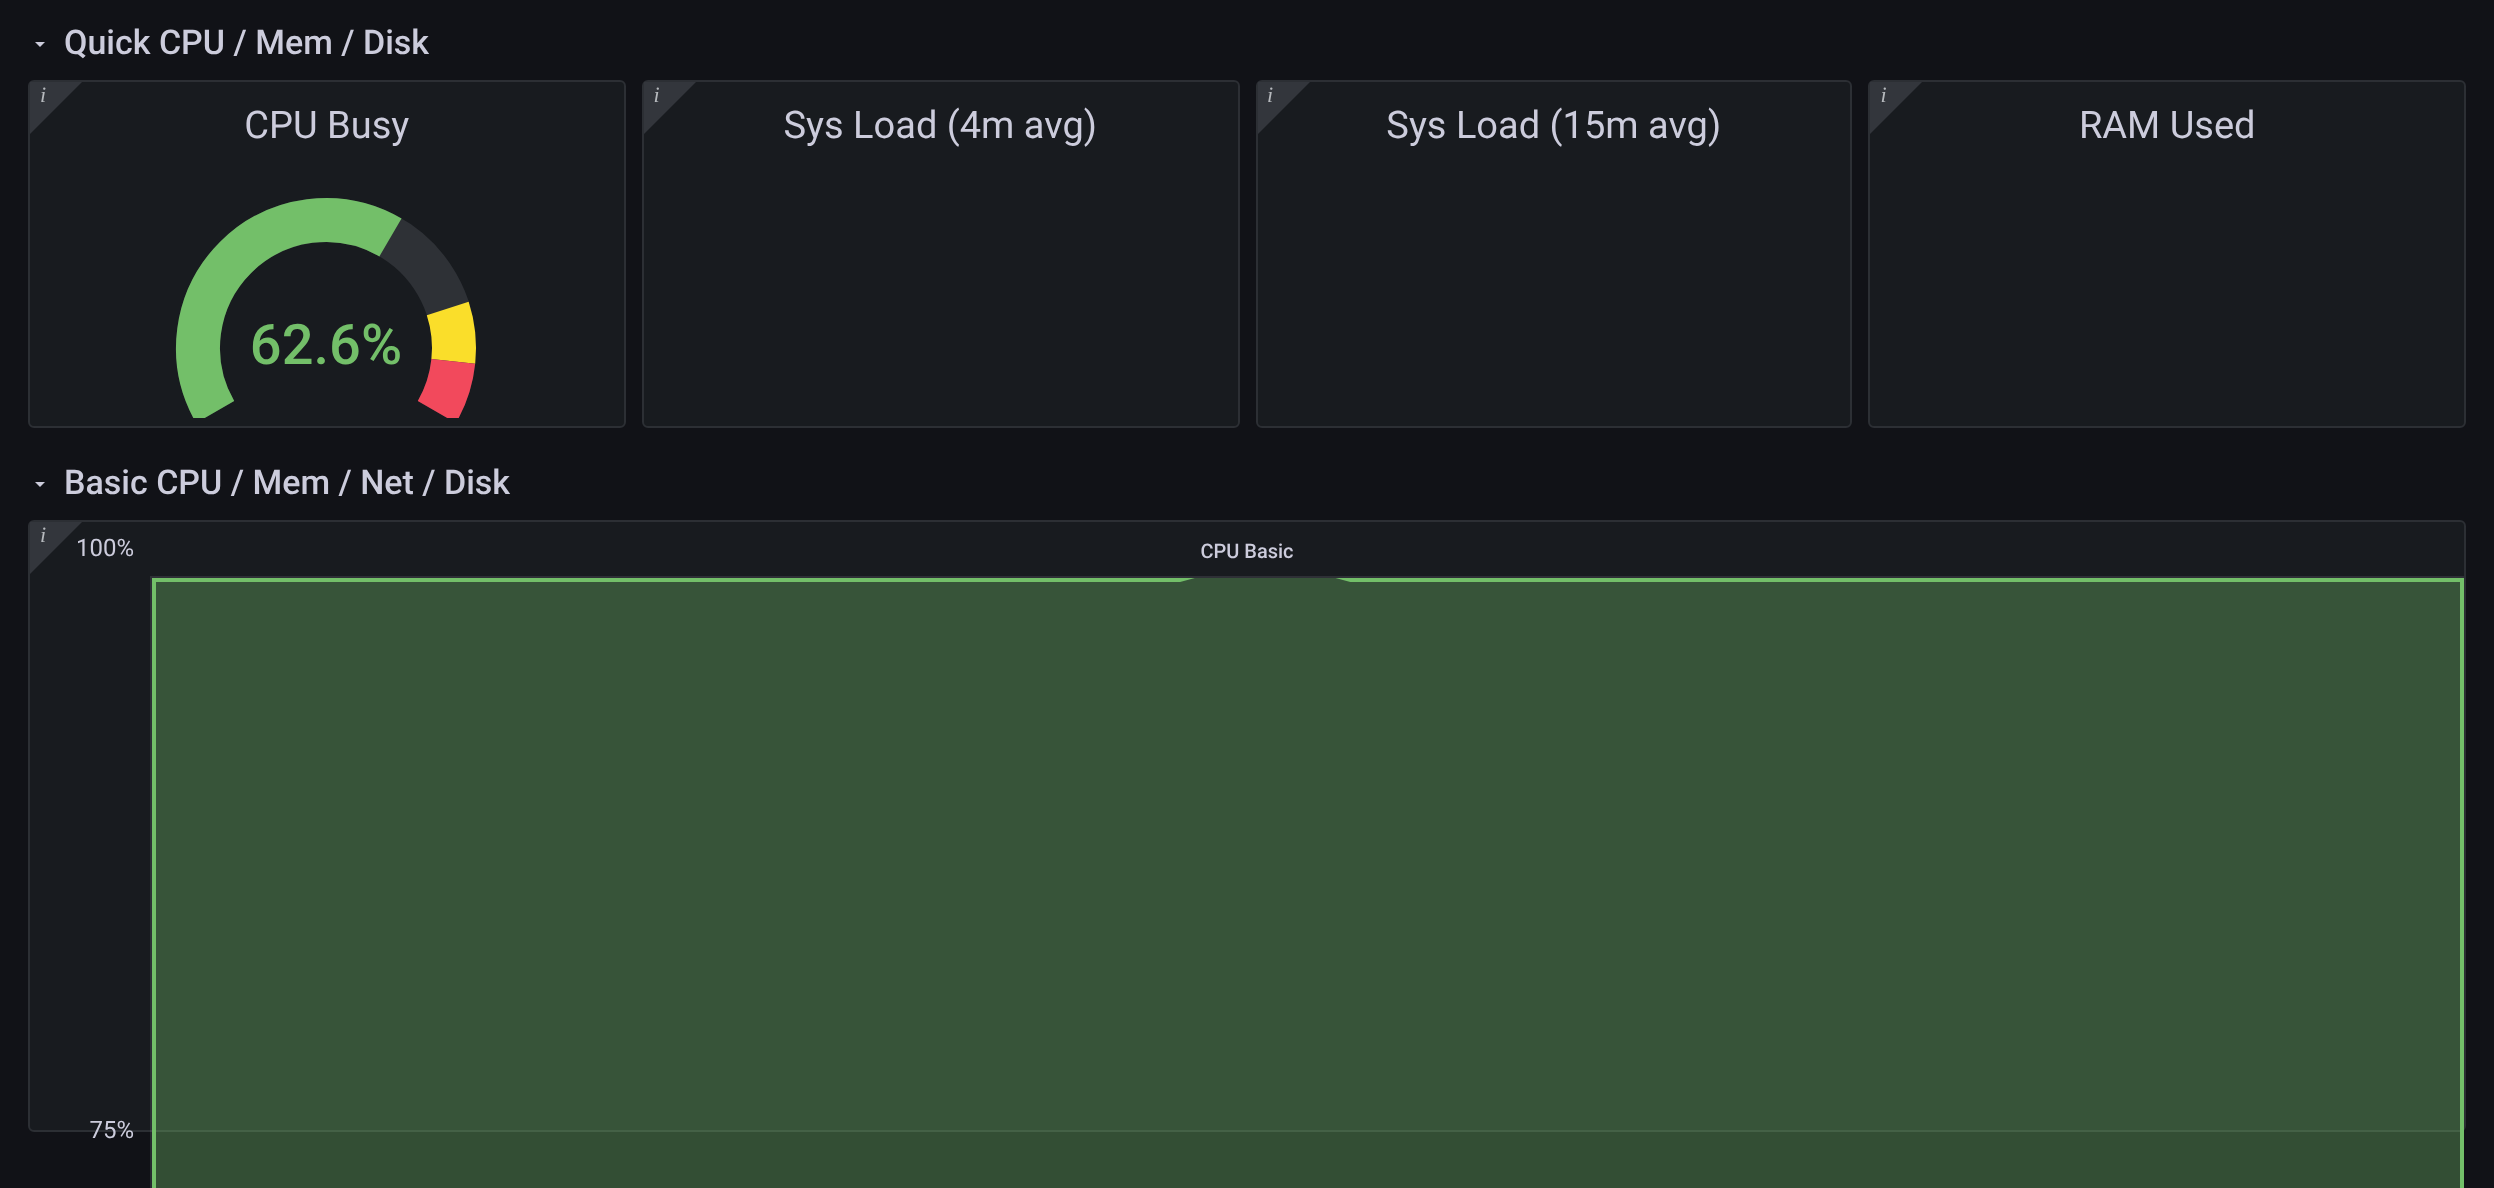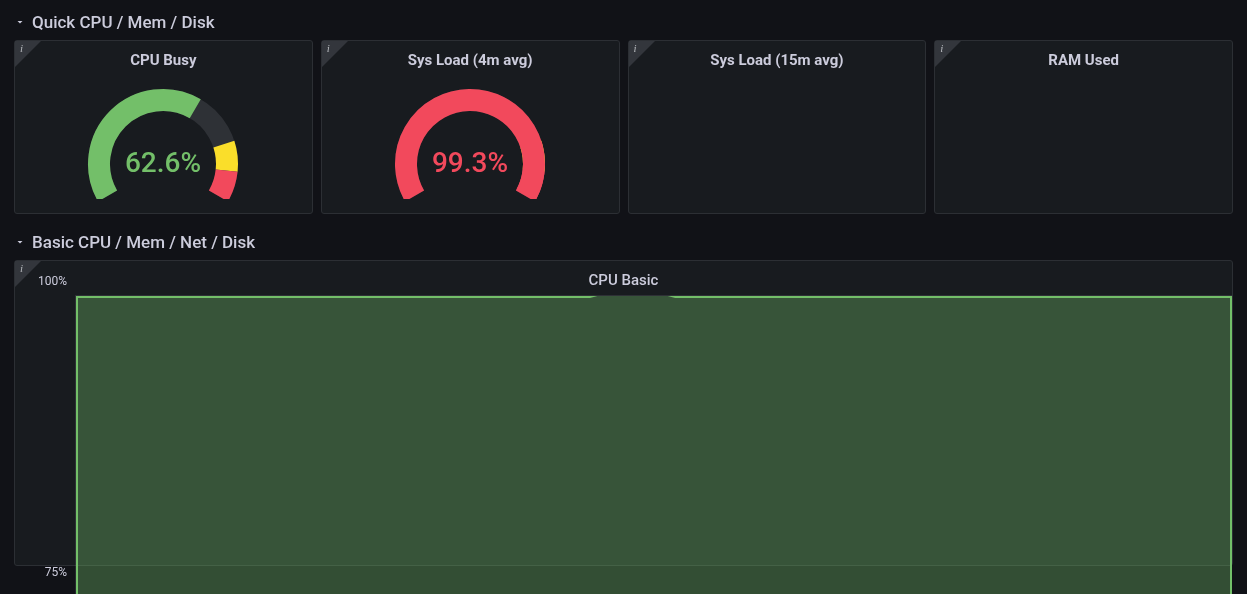--- a/index.html
+++ b/index.html
@@ -56,45 +56,45 @@
     color: #b6b9bd;
     pointer-events: none;
   }
   .gauge-panel {
     height: 174px;
     display: flex;
     flex-direction: column;
     align-items: center;
   }
   .panel-title {
-    font-size: 15px;
-    font-weight: 700;
+    font-size: 19px;
+    font-weight: 400;
     color: #ccccdc;
     margin-top: 10px;
     text-align: center;
   }
   .gauge-wrap {
     flex: 1;
     display: flex;
-    align-items: flex-start;
+    align-items: center;
     justify-content: center;
     width: 100%;
   }
   .gauge-svg { display: block; }
   .gauge-value {
     font-size: 28px;
     font-weight: 500;
   }
   .chart-panel {
     height: 306px;
     display: flex;
     flex-direction: column;
   }
   .chart-title {
-    font-size: 15px;
+    font-size: 10px;
     font-weight: 500;
     color: #ccccdc;
     text-align: center;
     padding: 10px 0 6px 0;
   }
   .chart-body {
     flex: 1;
     position: relative;
     display: flex;
   }
@@ -139,29 +139,20 @@
         <path d="M 163.6494013035695 101.68982164912983 A 64 64 0 0 1 155.42562584220408 127" stroke="#f2495c" stroke-width="22" fill="none"></path>
         <path d="M 44.57437415779593 127 A 64 64 0 0 1 132.23188490468868 39.70890129965854" stroke="#73bf69" stroke-width="22" fill="none"></path>
         <text x="100" y="103" text-anchor="middle" class="gauge-value" fill="#73bf69">62.6%</text>
       </svg>
     </div>
     </div>
     <div class="panel gauge-panel">
     <div class="info-corner"></div>
     <span class="info-i">i</span>
     <div class="panel-title">Sys Load (4m avg)</div>
-    <div class="gauge-wrap">
-      <svg class="gauge-svg" width="200" height="130">
-        <path d="M 44.57437415779593 127 A 64 64 0 1 1 155.42562584220408 127" stroke="#2e3136" stroke-width="22" fill="none"></path>
-        <path d="M 160.86761704288983 75.22291236000336 A 64 64 0 0 1 163.6494013035695 101.68982164912983" stroke="#fade2a" stroke-width="22" fill="none"></path>
-        <path d="M 163.6494013035695 101.68982164912983 A 64 64 0 0 1 155.42562584220408 127" stroke="#f2495c" stroke-width="22" fill="none"></path>
-        <path d="M 44.57437415779593 127 A 64 64 0 1 1 156.3399559594829 125.36131358297146" stroke="#f2495c" stroke-width="22" fill="none"></path>
-        <text x="100" y="103" text-anchor="middle" class="gauge-value" fill="#f2495c">99.3%</text>
-      </svg>
-    </div>
     </div>
     <div class="panel gauge-panel">
     <div class="info-corner"></div>
     <span class="info-i">i</span>
     <div class="panel-title">Sys Load (15m avg)</div>
     </div>
     <div class="panel gauge-panel">
     <div class="info-corner"></div>
     <span class="info-i">i</span>
     <div class="panel-title">RAM Used</div>

